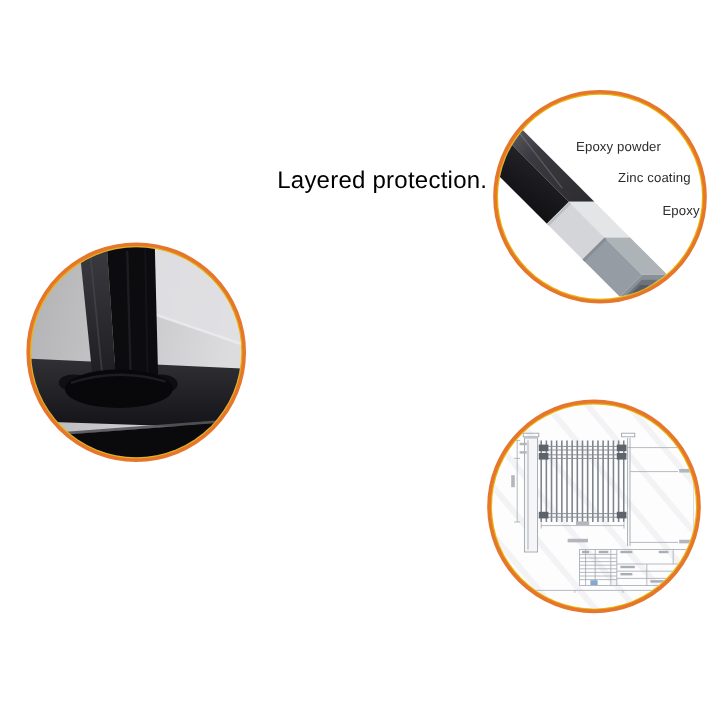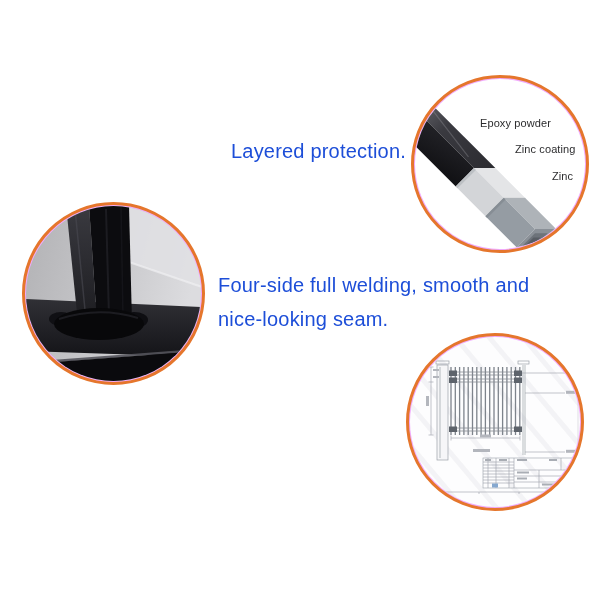--- a/index.html
+++ b/index.html
@@ -3,28 +3,28 @@
 <meta charset="utf-8">
 <style>
   html,body{margin:0;padding:0;}
   body{
     width:600px;height:600px;background:#ffffff;position:relative;
     font-family:"Liberation Sans", sans-serif;overflow:hidden;
   }
   .stage{position:absolute;inset:0;width:600px;height:600px;}
   .circle{
     position:absolute;border:3px solid #e5762c;border-radius:50%;
-    overflow:hidden;box-sizing:border-box;background:#f0abfc;
+    overflow:hidden;box-sizing:border-box;background:#eab308;
   }
   .circle svg{position:absolute;left:0;top:0;display:block;}
   .c1{left:411px;top:75px;width:178px;height:178px;}
   .c2{left:22px;top:202px;width:183px;height:183px;}
   .c3{left:406px;top:333px;width:178px;height:178px;}
   .caption{
-    position:absolute;color:#1d4ed8;font-size:20px;line-height:34px;
+    position:absolute;color:#000000;font-size:20px;line-height:34px;
     letter-spacing:0.2px;white-space:nowrap;
   }
   .cap1{left:231px;top:134px;}
   .cap2{left:218px;top:268px;}
   .cap3{left:100px;top:443px;}
   .tube-label{
     position:absolute;font-size:11px;color:#2c2c2e;white-space:nowrap;
     letter-spacing:0.1px;
   }
   .lbl-epoxy{left:66px;top:39px;}
@@ -69,21 +69,21 @@
           <rect x="144" y="0" width="2.5" height="26" fill="#868d94"></rect>
 
           <polygon points="188,0 203,-15 203,11 188,26" fill="#8a9097"></polygon>
           <polygon points="191,3 200,-6 200,8 191,21" fill="#6d737a"></polygon>
           <polygon points="193,7 198,2 198,8 193,17" fill="#585d64"></polygon>
         </g>
       </g>
     </svg>
     <div class="tube-label lbl-epoxy">Epoxy powder</div>
     <div class="tube-label lbl-zinc">Zinc coating</div>
-    <div class="tube-label lbl-steel">Zinc</div>
+    <div class="tube-label lbl-steel">Epoxy</div>
   </div>
   <div class="caption cap1">Layered protection.</div>
 
   <div class="circle c2">
     <svg width="177" height="177" viewBox="0 0 177 177">
       <defs>
         <clipPath id="clipC2">
             <circle cx="88.5" cy="88.5" r="87.5"></circle>
           </clipPath>
         <linearGradient id="gBg2" x1="0" y1="0" x2="1" y2="0.25">
@@ -112,24 +112,20 @@
         <line x1="96" y1="2" x2="98" y2="112" stroke="#1b1b20" stroke-width="1.5" opacity="0.6"></line>
         <ellipse cx="36" cy="114" rx="12" ry="7" fill="#101014"></ellipse>
         <ellipse cx="109" cy="115" rx="14" ry="8" fill="#0e0e12"></ellipse>
         <ellipse cx="74" cy="119" rx="45" ry="16" fill="#08080a"></ellipse>
         <path d="M34,114 Q74,101 113,113" stroke="#2e2e35" stroke-width="2" fill="none" opacity="0.55"></path>
         <line x1="30" y1="156" x2="177" y2="145" stroke="#54545b" stroke-width="2.5" opacity="0.9"></line>
         <polygon points="30,157 177,146 177,177 6,177" fill="#0a0a0d"></polygon>
         <polygon points="0,146 30,157 6,177 0,177" fill="#131317"></polygon>
       </g>
     </svg>
-  </div>
-  <div class="caption cap2">
-    <div>Four-side full welding, smooth and</div>
-    <div>nice-looking seam.</div>
   </div>
 
   <div class="circle c3">
     <svg width="172" height="172" viewBox="0 0 172 172">
       <defs>
         <clipPath id="clipC3">
             <circle cx="86" cy="86" r="85"></circle>
           </clipPath>
       </defs>
       <g clip-path="url(#clipC3)">

